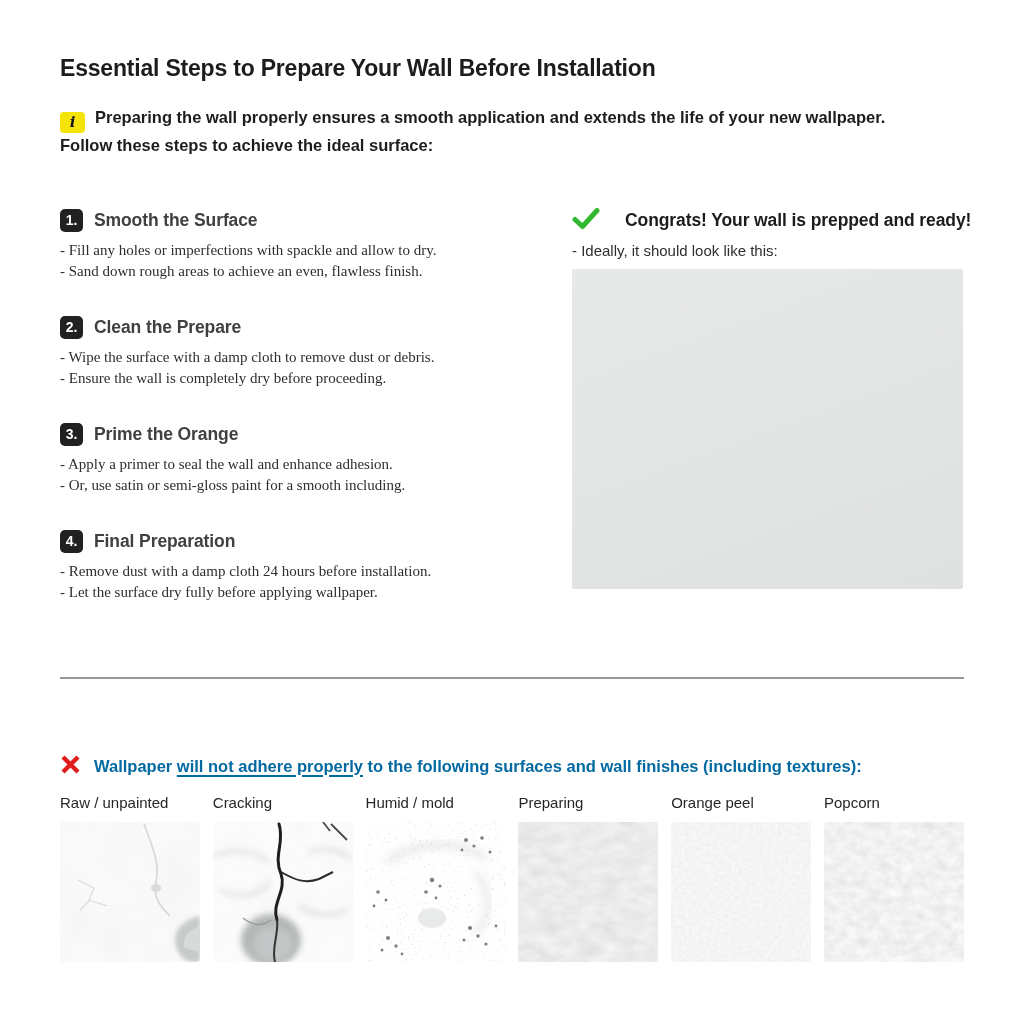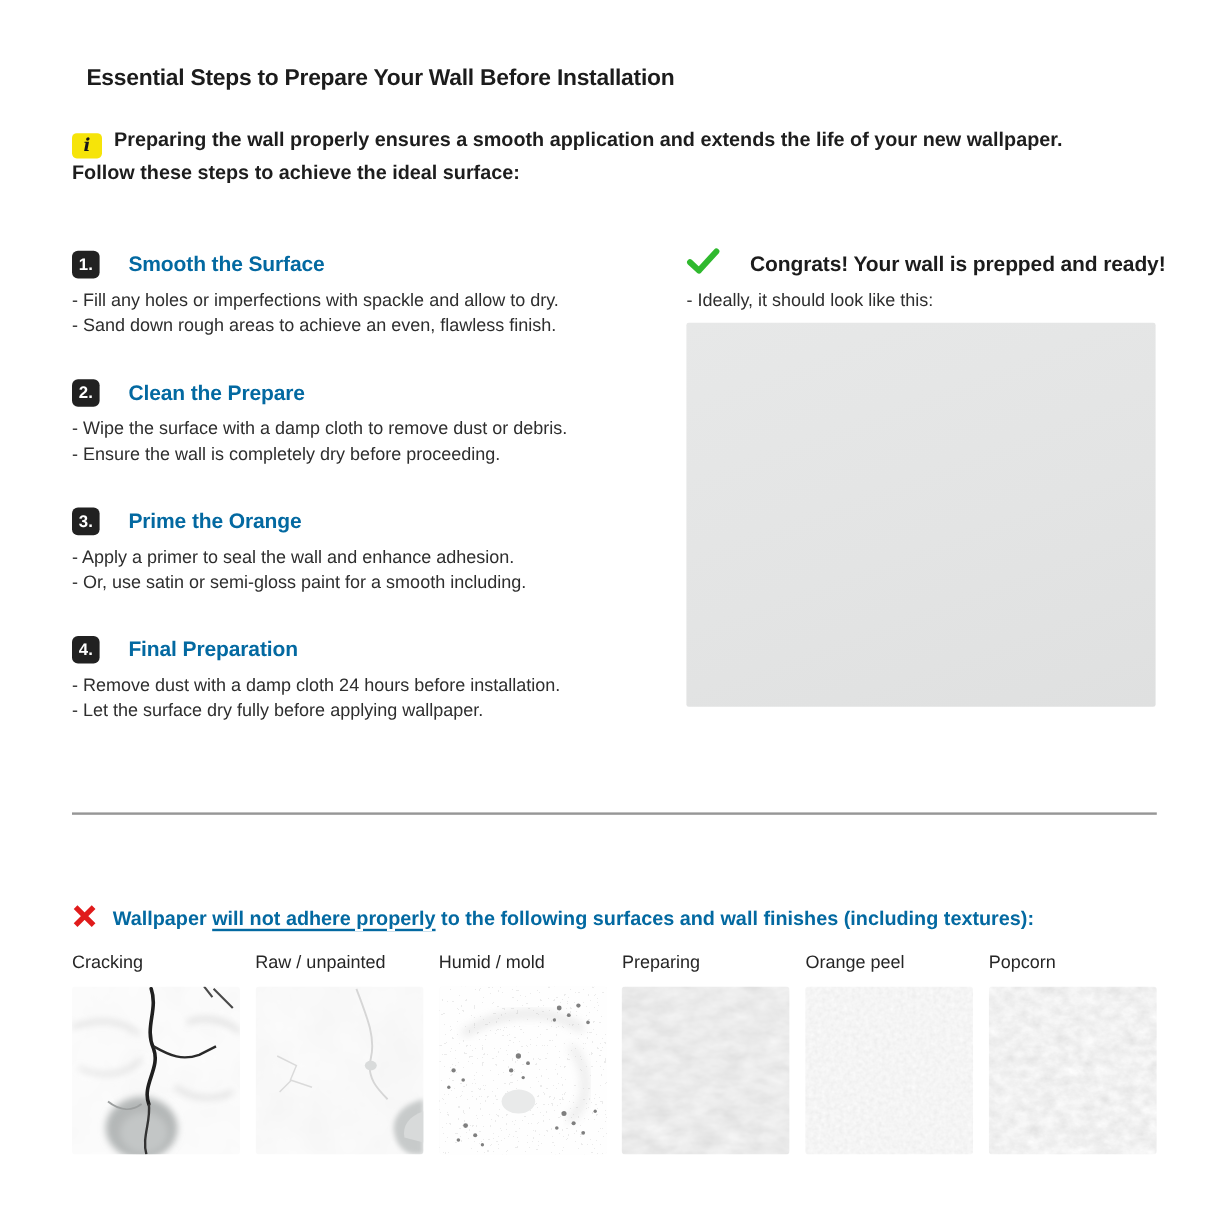--- a/index.html
+++ b/index.html
@@ -1,41 +1,41 @@
 <!DOCTYPE html>
 <html><head>
 <meta charset="utf-8">
 <style>
   html,body{margin:0;padding:0;background:#ffffff;}
   .page{position:relative;width:1024px;height:1024px;background:#ffffff;overflow:hidden;
         font-family:"Liberation Sans","DejaVu Sans",sans-serif;color:#1f1f1f;}
 
   
-  .title{position:absolute;top:55px;left:72px;margin:0;font-size:19px;font-weight:700;
+  .title{position:absolute;top:55px;left:60px;margin:0;font-size:23px;font-weight:700;
          letter-spacing:-0.2px;color:#1c1c1c;white-space:nowrap;}
 
   
   .intro{position:absolute;top:105px;left:60px;width:910px;font-size:16.5px;font-weight:700;
          line-height:24px;color:#1d1d1d;}
   .intro p{margin:0;white-space:nowrap;}
   .info-icon{display:inline-flex;align-items:center;justify-content:center;width:25px;height:21px;
              background:#f6e409;border-radius:4px;margin-right:10px;vertical-align:-4px;
              font-family:"DejaVu Serif",serif;font-style:italic;font-weight:700;font-size:15px;color:#15151a;}
 
   
   .left-col{position:absolute;top:207px;left:60px;width:502px;}
   .right-col{position:absolute;top:207px;left:572px;width:391px;}
 
   .step{margin:0 0 32px 0;}
   .step-header{display:flex;align-items:center;gap:11px;height:26px;}
   .badge{width:23px;height:23px;background:#212121;color:#ffffff;border-radius:5px;
          display:flex;align-items:center;justify-content:center;font-size:14px;font-weight:700;flex:0 0 auto;}
-  .step-title{margin:13px;font-size:17.5px;font-weight:700;letter-spacing:-0.1px;color:#0369a1;white-space:nowrap;}
+  .step-title{margin:0;font-size:17.5px;font-weight:700;letter-spacing:-0.1px;color:#404040;white-space:nowrap;}
   .bullets{margin-top:7px;}
-  .bullets p{margin:0;font-size:15px;line-height:21px;color:#2e2e2e;white-space:nowrap;}
+  .bullets p{margin:0;font-size:15px;line-height:21px;color:#2e2e2e;white-space:nowrap;font-family:Liberation Serif, serif;}
 
   .result-header{display:flex;align-items:center;gap:9px;height:26px;}
   .result-title{margin:16px;font-size:17.5px;font-weight:700;letter-spacing:-0.1px;color:#1c1c1c;white-space:nowrap;}
   .result-sub{margin:7px 0 0 0;font-size:15px;line-height:21px;color:#2e2e2e;white-space:nowrap;}
   .wall-sample{margin-top:8px;width:391px;height:320px;border-radius:2px;
                background:linear-gradient(160deg,#e7e8e8 0%,#e3e4e4 55%,#dfe0e0 100%);}
 
   
   .divider{position:absolute;top:677px;left:60px;width:904px;height:2px;background:#969696;}
 
@@ -133,20 +133,49 @@
         <svg width="21" height="21" viewBox="0 0 21 21">
           <path d="M3 3 L18 18 M18 3 L3 18" stroke="#e01b1b" stroke-width="4.4" fill="none"></path>
         </svg>
       </span>
       <p style="margin:0"><span>Wallpaper </span><span class="em">will not adhere properly</span><span> to the following surfaces and wall finishes (including textures):</span></p>
     </div>
 
     <div class="tiles">
 
       <figure class="tile">
+        <figcaption>Raw / unpainted</figcaption>
+        <div class="tex">
+          <svg width="140" height="140" viewBox="0 0 140 140">
+            <defs>
+              <filter id="t-raw" x="0" y="0" width="100%" height="100%">
+                <feTurbulence type="fractalNoise" baseFrequency="0.022" numOctaves="4" seed="11"></feTurbulence>
+                <feColorMatrix type="saturate" values="0"></feColorMatrix>
+                <feComponentTransfer>
+                  <feFuncR type="linear" slope="0.09" intercept="0.9"></feFuncR>
+                  <feFuncG type="linear" slope="0.09" intercept="0.9"></feFuncG>
+                  <feFuncB type="linear" slope="0.09" intercept="0.9"></feFuncB>
+                  <feFuncA type="linear" slope="0" intercept="1"></feFuncA>
+                </feComponentTransfer>
+              </filter>
+              <filter id="soft1" x="-20%" y="-20%" width="140%" height="140%">
+                  <feGaussianBlur stdDeviation="2"></feGaussianBlur>
+                </filter>
+            </defs>
+            <rect width="140" height="140" filter="url(#t-raw)"></rect>
+            <path d="M84,2 C94,28 100,44 96,60 C92,76 102,86 110,94" stroke="#d6d6d6" stroke-width="1.6" fill="none"></path>
+            <path d="M18,58 l16,8 l-5,12 l18,6 M30,78 l-10,10" stroke="#dadada" stroke-width="1.2" fill="none"></path>
+            <path d="M140,94 C122,98 112,110 116,124 C118,134 126,140 132,140 L140,140 Z" fill="#c7caca" filter="url(#soft1)"></path>
+            <path d="M140,104 C128,108 122,116 124,126 L140,130 Z" fill="#d8dada"></path>
+            <ellipse cx="96" cy="66" rx="5" ry="4" fill="#d9dbdb"></ellipse>
+          </svg>
+        </div>
+      </figure>
+
+      <figure class="tile">
         <figcaption>Cracking</figcaption>
         <div class="tex">
           <svg width="140" height="140" viewBox="0 0 140 140">
             <defs>
               <filter id="t-crack" x="0" y="0" width="100%" height="100%">
                 <feTurbulence type="fractalNoise" baseFrequency="0.03" numOctaves="3" seed="4"></feTurbulence>
                 <feColorMatrix type="saturate" values="0"></feColorMatrix>
                 <feComponentTransfer>
                   <feFuncR type="linear" slope="0.08" intercept="0.92"></feFuncR>
                   <feFuncG type="linear" slope="0.08" intercept="0.92"></feFuncG>
@@ -161,49 +190,20 @@
             <rect width="140" height="140" filter="url(#t-crack)"></rect>
             <ellipse cx="58" cy="118" rx="30" ry="26" fill="#b4b7b7" filter="url(#soft2)"></ellipse>
             <ellipse cx="60" cy="122" rx="20" ry="17" fill="#c3c6c6" filter="url(#soft2)"></ellipse>
             <path d="M0,34 C22,26 42,28 56,40 M6,68 C28,78 48,72 58,60" stroke="#cccccc" stroke-width="2" fill="none" filter="url(#soft2)"></path>
             <path d="M96,30 C112,24 128,28 140,38 M86,84 C100,94 118,96 134,88" stroke="#cfcfcf" stroke-width="2.4" fill="none" filter="url(#soft2)"></path>
             <path d="M66,2 C72,20 60,34 68,52 C74,68 58,82 64,98" stroke="#1f1f1f" stroke-width="3" fill="none" stroke-linecap="round"></path>
             <path d="M64,98 C66,112 58,126 62,140" stroke="#333333" stroke-width="2" fill="none"></path>
             <path d="M68,50 C82,58 92,62 106,57 L120,50" stroke="#2a2a2a" stroke-width="2" fill="none"></path>
             <path d="M118,2 L134,18 M110,0 L117,9" stroke="#4a4a4a" stroke-width="1.8" fill="none"></path>
             <path d="M30,96 C40,104 50,104 58,98" stroke="#9c9f9f" stroke-width="1.6" fill="none"></path>
-          </svg>
-        </div>
-      </figure>
-
-      <figure class="tile">
-        <figcaption>Raw / unpainted</figcaption>
-        <div class="tex">
-          <svg width="140" height="140" viewBox="0 0 140 140">
-            <defs>
-              <filter id="t-raw" x="0" y="0" width="100%" height="100%">
-                <feTurbulence type="fractalNoise" baseFrequency="0.022" numOctaves="4" seed="11"></feTurbulence>
-                <feColorMatrix type="saturate" values="0"></feColorMatrix>
-                <feComponentTransfer>
-                  <feFuncR type="linear" slope="0.09" intercept="0.9"></feFuncR>
-                  <feFuncG type="linear" slope="0.09" intercept="0.9"></feFuncG>
-                  <feFuncB type="linear" slope="0.09" intercept="0.9"></feFuncB>
-                  <feFuncA type="linear" slope="0" intercept="1"></feFuncA>
-                </feComponentTransfer>
-              </filter>
-              <filter id="soft1" x="-20%" y="-20%" width="140%" height="140%">
-                  <feGaussianBlur stdDeviation="2"></feGaussianBlur>
-                </filter>
-            </defs>
-            <rect width="140" height="140" filter="url(#t-raw)"></rect>
-            <path d="M84,2 C94,28 100,44 96,60 C92,76 102,86 110,94" stroke="#d6d6d6" stroke-width="1.6" fill="none"></path>
-            <path d="M18,58 l16,8 l-5,12 l18,6 M30,78 l-10,10" stroke="#dadada" stroke-width="1.2" fill="none"></path>
-            <path d="M140,94 C122,98 112,110 116,124 C118,134 126,140 132,140 L140,140 Z" fill="#c7caca" filter="url(#soft1)"></path>
-            <path d="M140,104 C128,108 122,116 124,126 L140,130 Z" fill="#d8dada"></path>
-            <ellipse cx="96" cy="66" rx="5" ry="4" fill="#d9dbdb"></ellipse>
           </svg>
         </div>
       </figure>
 
       <figure class="tile">
         <figcaption>Humid / mold</figcaption>
         <div class="tex">
           <svg width="140" height="140" viewBox="0 0 140 140">
             <defs>
               <filter id="t-mold" x="0" y="0" width="100%" height="100%">

